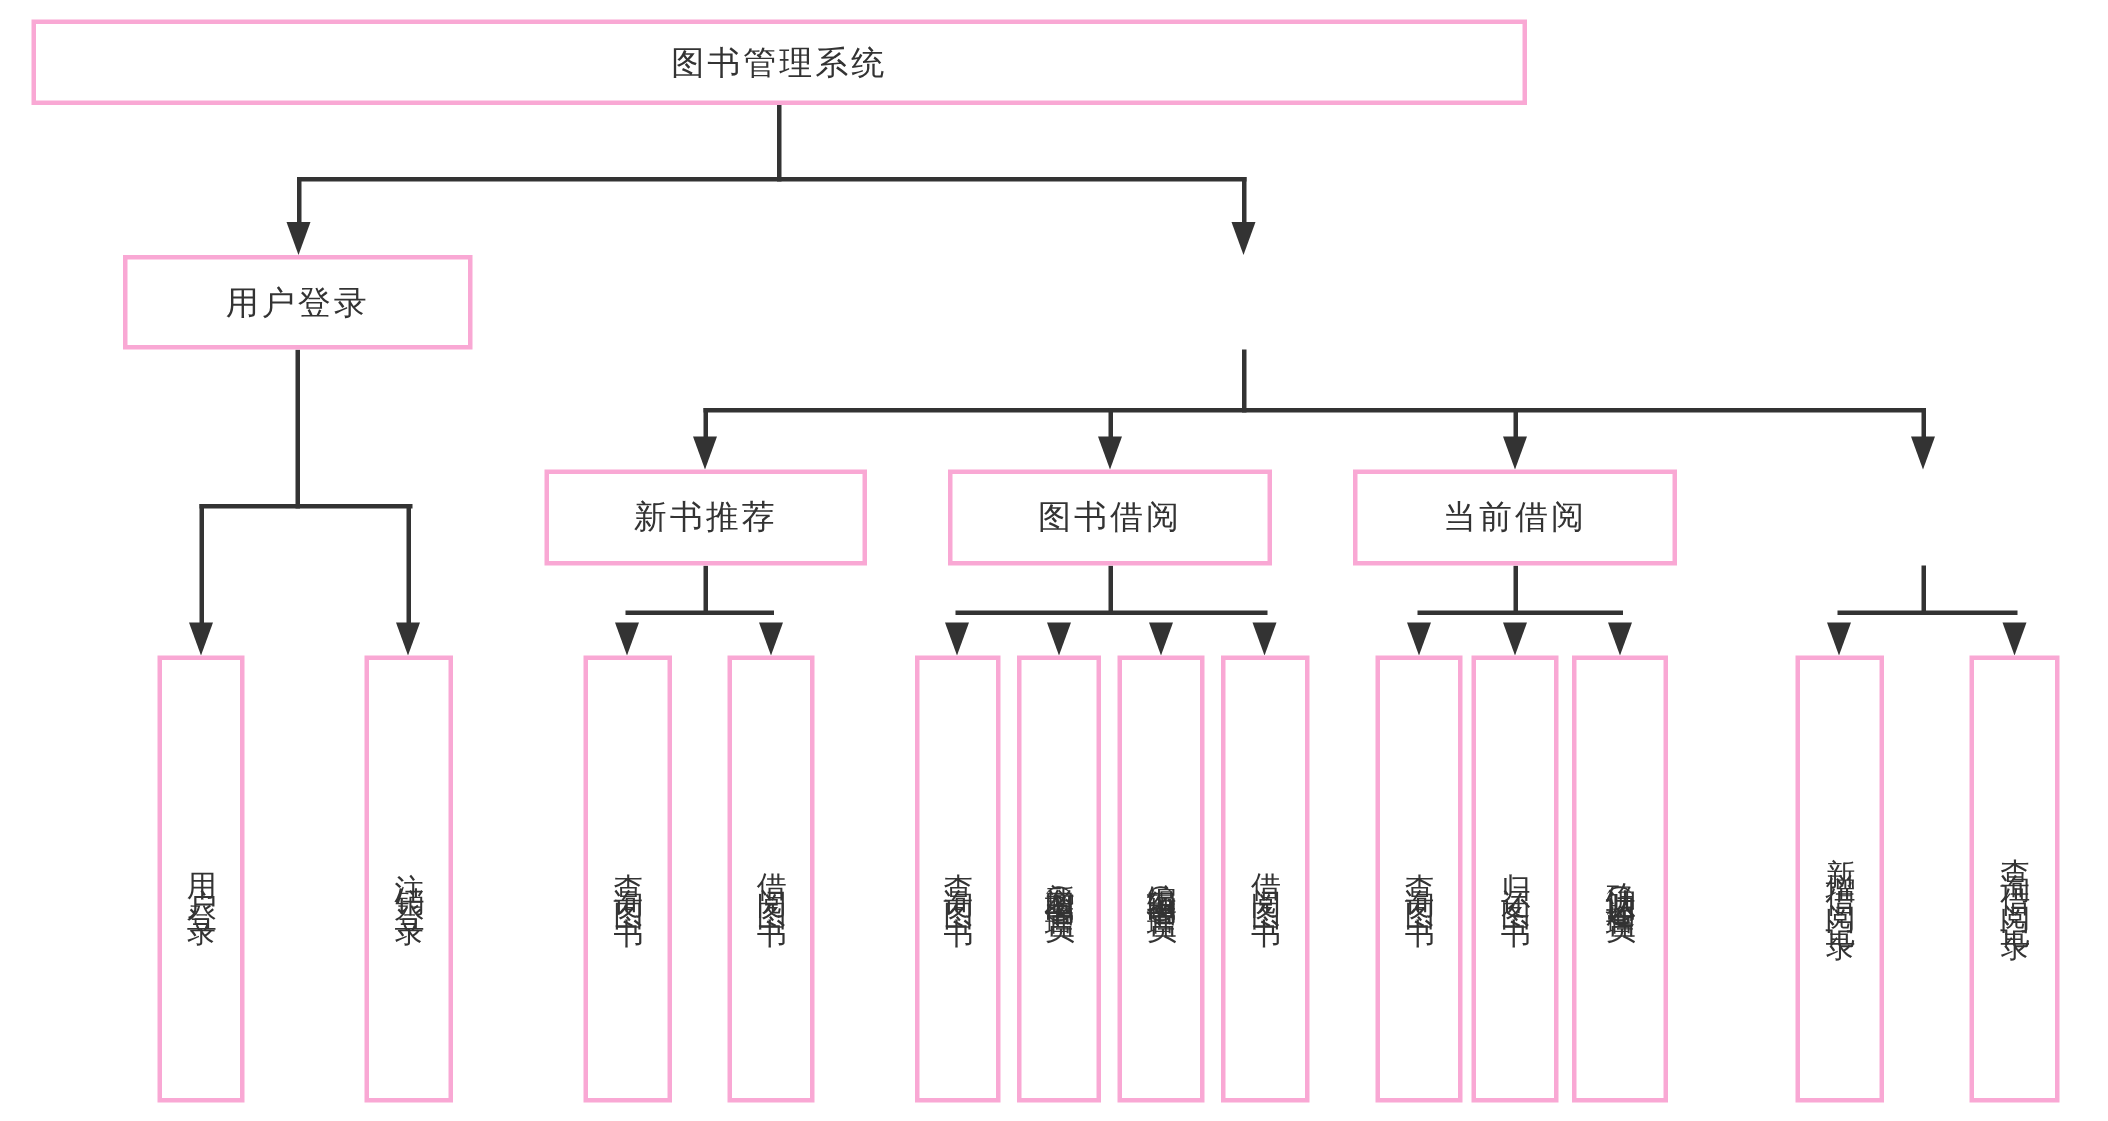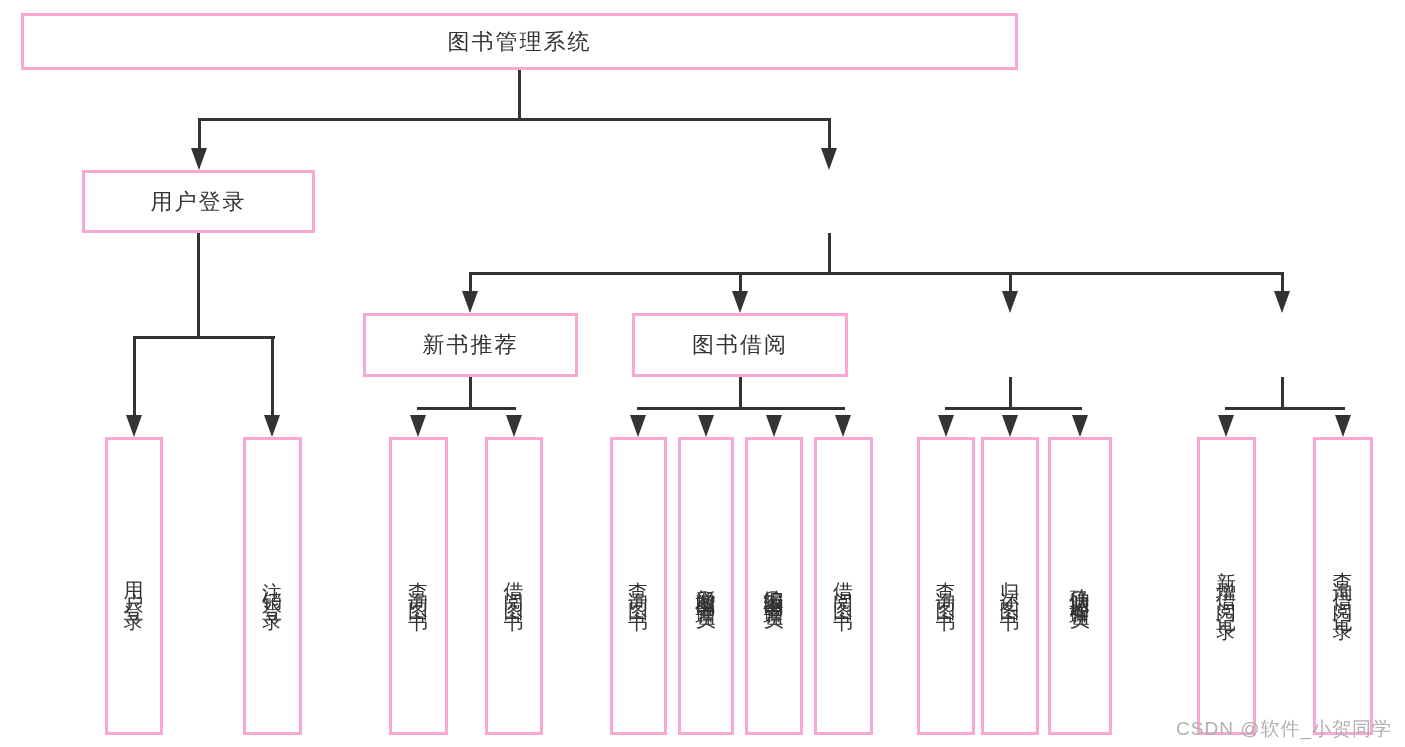--- a/index.html
+++ b/index.html
@@ -110,34 +110,34 @@
     <div class="ar" style="left:1218px;top:415px"></div>
     <div class="ar" style="left:1335px;top:415px"></div>
   </div>
 
   <div class="box hbox" style="left:21px;top:13px;width:997px;height:57px">图书管理系统</div>
 
   <div class="box hbox" style="left:82px;top:170px;width:233px;height:63px">用户登录</div>
 
   <div class="box hbox" style="left:363px;top:313px;width:215px;height:64px">新书推荐</div>
   <div class="box hbox" style="left:632px;top:313px;width:216px;height:64px">图书借阅</div>
+  <div class="box hbox" style="left:902px;top:313px;width:216px;height:64px">当前借阅</div>
 
   <div class="box vbox" style="left:105px;top:437px;width:58px;height:298px">用户登录</div>
   <div class="box vbox" style="left:243px;top:437px;width:59px;height:298px">注销登录</div>
 
   <div class="box vbox" style="left:389px;top:437px;width:59px;height:298px">查询图书</div>
   <div class="box vbox" style="left:485px;top:437px;width:58px;height:298px">借阅图书</div>
 
   <div class="box vbox" style="left:610px;top:437px;width:57px;height:298px">查询图书</div>
   <div class="box vbox tight" style="left:678px;top:437px;width:56px;height:298px">新增图书（管理员）</div>
   <div class="box vbox tight" style="left:745px;top:437px;width:58px;height:298px">编辑图书（管理员）</div>
   <div class="box vbox" style="left:814px;top:437px;width:59px;height:298px">借阅图书</div>
 
   <div class="box vbox" style="left:917px;top:437px;width:58px;height:298px">查询图书</div>
   <div class="box vbox" style="left:981px;top:437px;width:58px;height:298px">归还图书</div>
   <div class="box vbox tight" style="left:1048px;top:437px;width:64px;height:298px">确认归还（管理员）</div>
 
   <div class="box vbox" style="left:1197px;top:437px;width:59px;height:298px">新增借阅记录</div>
   <div class="box vbox" style="left:1313px;top:437px;width:60px;height:298px">查询借阅记录</div>
 
-  <div class="watermark">CSDN @软件_小贺同学</div>
 
 </div>
 
 </body></html>

